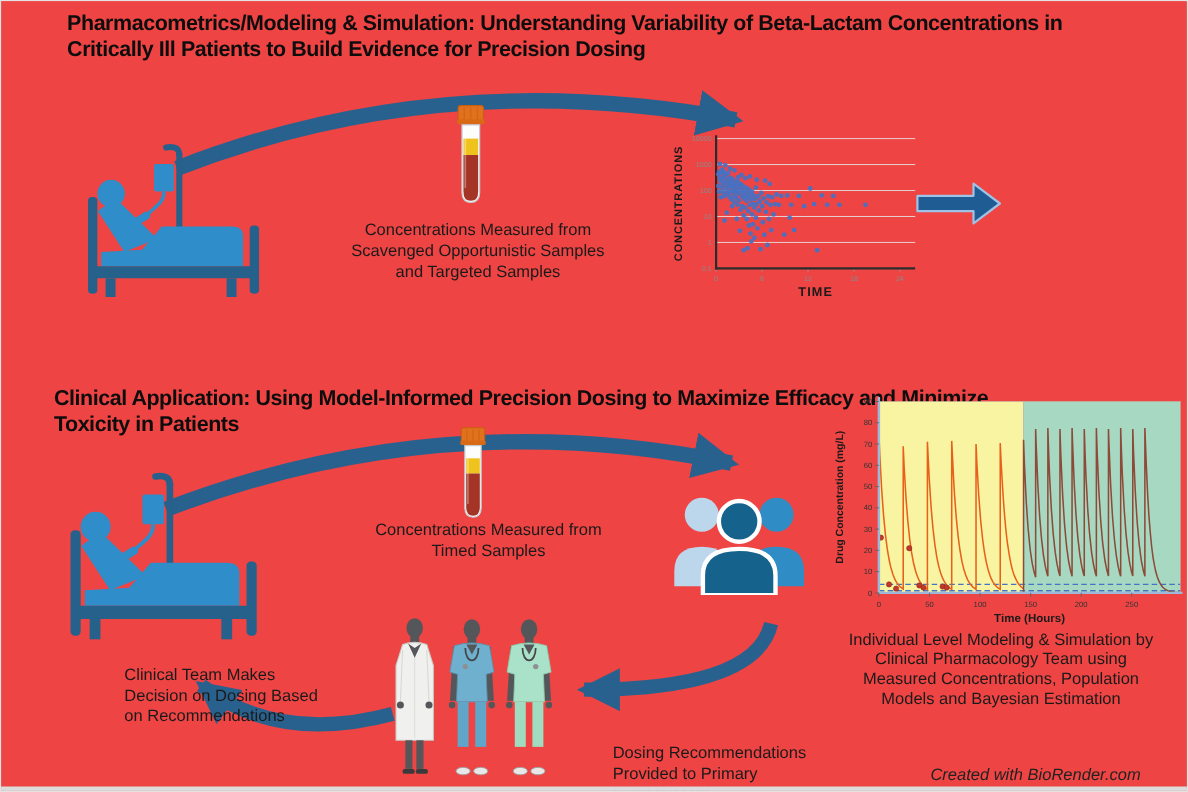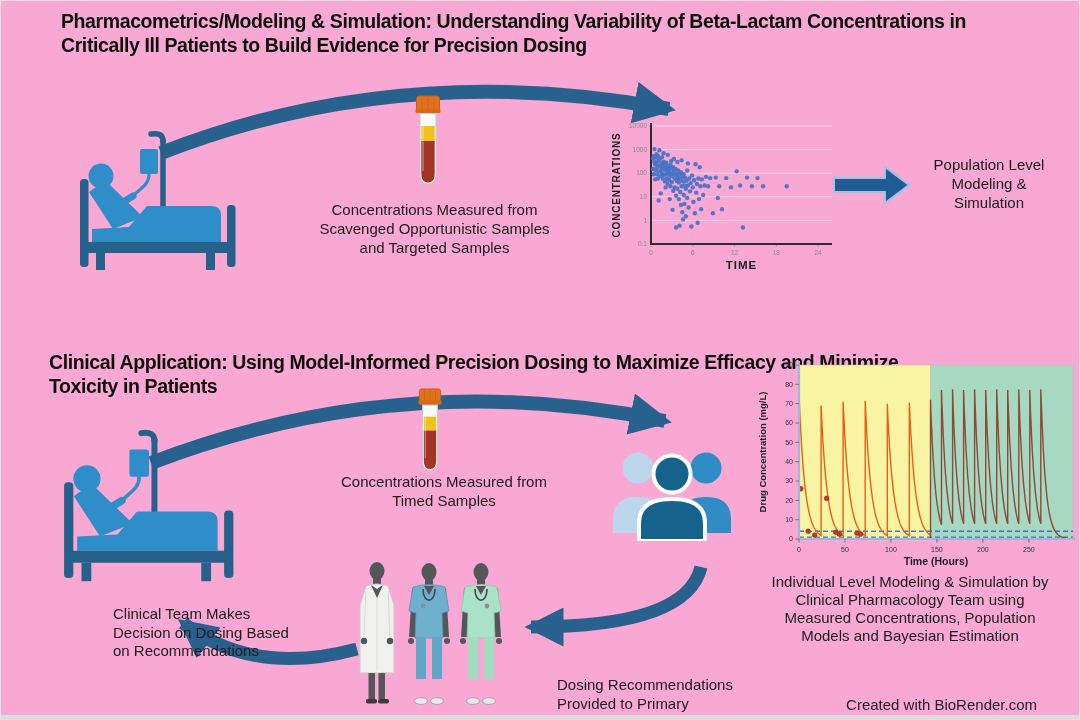--- a/index.html
+++ b/index.html
@@ -1,28 +1,28 @@
 <!DOCTYPE html>
 <html><head>
 <meta charset="utf-8">
 <style>
   html,body{margin:0;padding:0;background:#f2f2f2;}
   #canvas{
-    position:relative;width:1080px;height:720px;background:#f9a8d4;
+    position:relative;width:1080px;height:720px;background:#ef4444;
     font-family:"Liberation Sans",sans-serif;color:#111;overflow:hidden;
     border:1px solid #e3e3e3;box-sizing:border-box;
   }
   .abs{position:absolute;}
   .preline{white-space:pre-line;}
   .title{
     font-weight:bold;font-size:19.5px;line-height:24px;letter-spacing:-0.4px;color:#0d0d0d;
   }
   .cap{font-size:15px;line-height:19px;color:#1a1a1a;}
   .center{text-align:center;}
-  .credit{font-size:15px;color:#222;}
+  .credit{font-style:italic;font-size:15px;color:#222;}
   svg text{font-family:"Liberation Sans",sans-serif;}
   .bottom-strip{position:absolute;left:0;right:0;bottom:0;height:4px;background:#dcdcdc;}
 </style>
 </head>
 <body>
 
 <div id="canvas">
 
   <svg class="abs" style="left:0;top:0;" width="1080" height="720">
     <defs>
@@ -236,23 +236,20 @@
       <circle cx="131.89230769230767" cy="108.50430789766996" r="2.2" fill="#4472C4" opacity="0.92"></circle>
       <circle cx="136.06923076923078" cy="58.615244783228604" r="2.2" fill="#4472C4" opacity="0.92"></circle>
       <circle cx="140.94230769230768" cy="67.24707046032361" r="2.2" fill="#4472C4" opacity="0.92"></circle>
       <circle cx="146.51153846153846" cy="59.09955612784121" r="2.2" fill="#4472C4" opacity="0.92"></circle>
       <circle cx="152.08076923076925" cy="67.24707046032361" r="2.2" fill="#4472C4" opacity="0.92"></circle>
       <circle cx="175.75" cy="67.24707046032361" r="2.2" fill="#4472C4" opacity="0.92"></circle>
       <text x="130.5" y="150" text-anchor="middle" font-size="11.5" font-weight="bold" fill="#1a1a1a" letter-spacing="1">TIME</text>
       <text x="9" y="66" text-anchor="middle" font-size="10" font-weight="bold" fill="#1a1a1a" letter-spacing="0.8" transform="rotate(-90 9 66)">CONCENTRATIONS</text>
     </svg>
 
-  <div class="abs cap center preline" style="left:912px;top:154px;width:152px;">Population Level
-Modeling &amp;
-Simulation</div>
 
   <div class="abs title preline" style="left:48px;top:321px;width:980px;margin-top:28px;">Clinical Application: Using Model-Informed Precision Dosing to Maximize Efficacy and Minimize
 Toxicity in Patients</div>
 
   <svg class="abs" style="left:62px;top:425px;" width="172" height="158" viewBox="0 0 158 142">
     <g>
       <rect x="1" y="50" width="8.5" height="88" rx="3.5" fill="#26618C"></rect>
       <rect x="148" y="76" width="8.5" height="62" rx="3.5" fill="#26618C"></rect>
       <path d="M 84,90 L 84,10" stroke="#26618C" stroke-width="5.5"></path>
       <path d="M 84,12 Q 84,3 72,5" stroke="#26618C" stroke-width="5.5" fill="none" stroke-linecap="round"></path>

